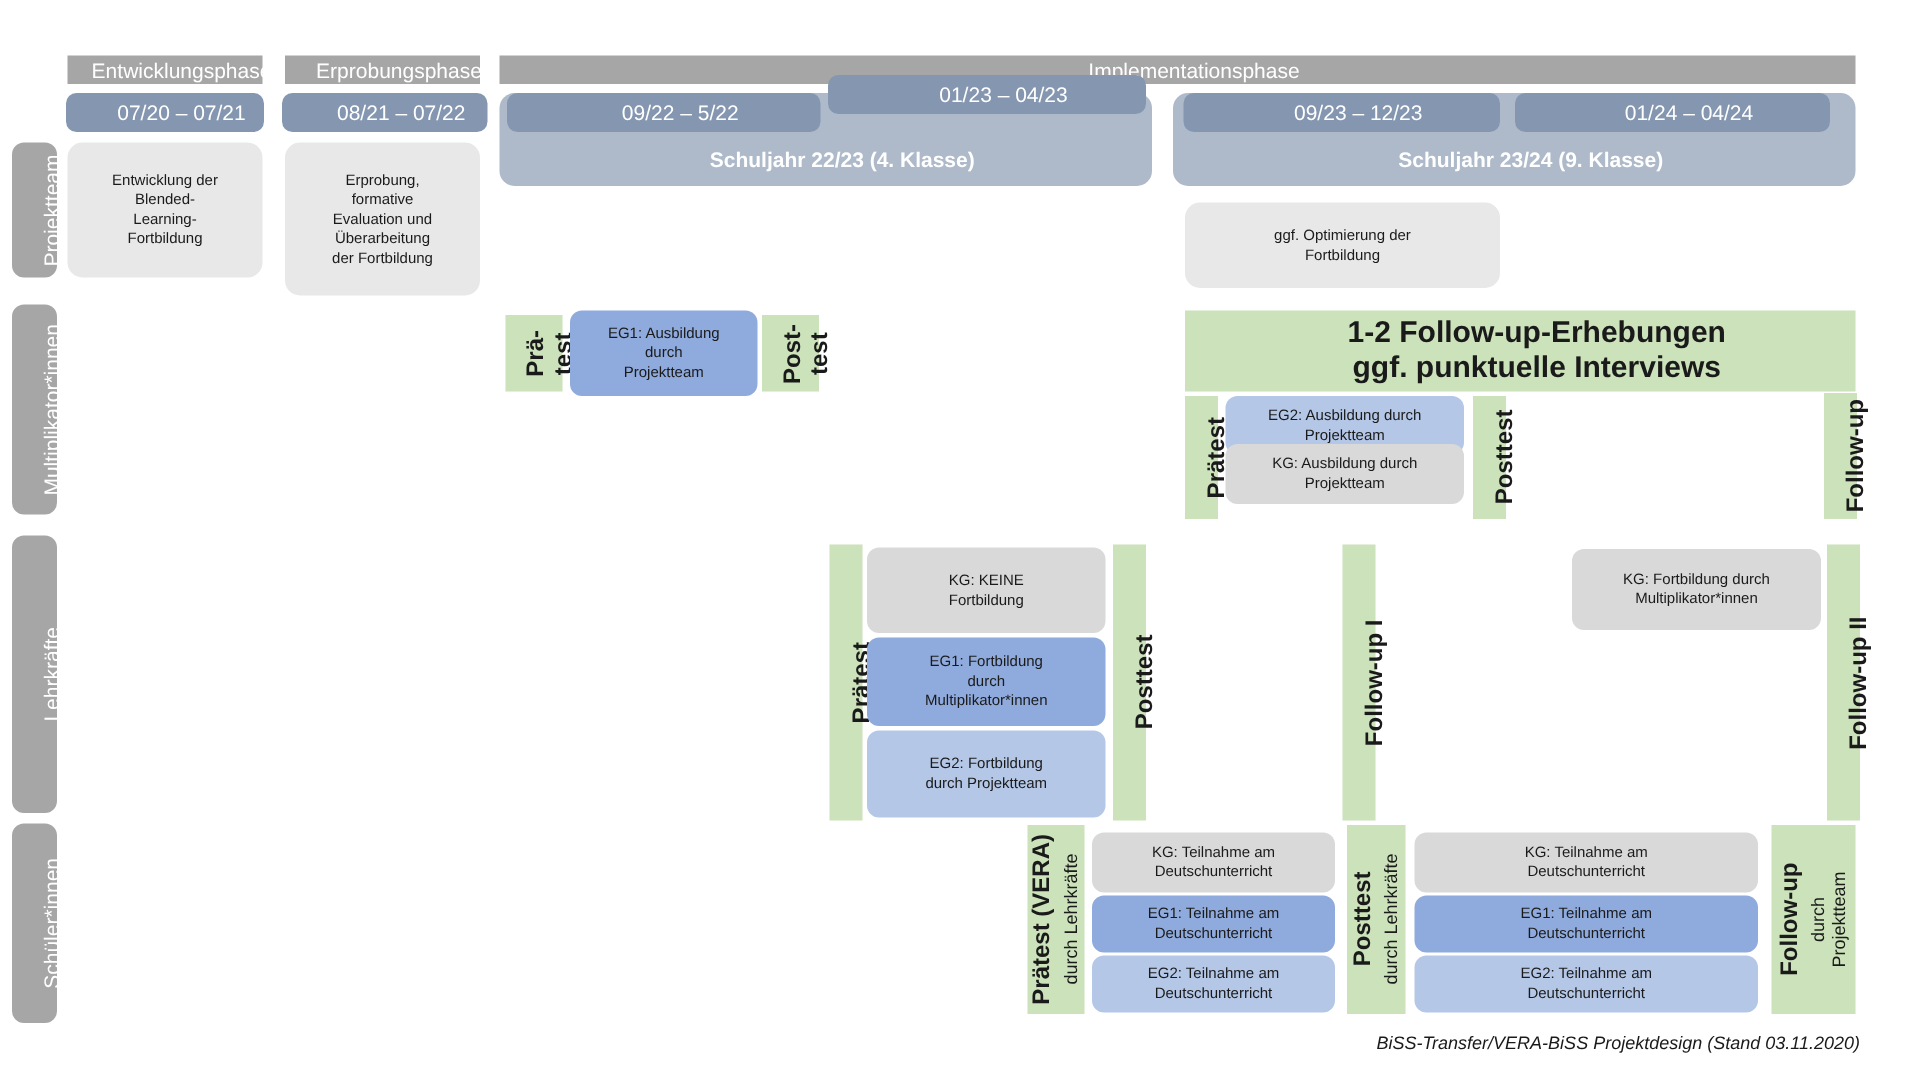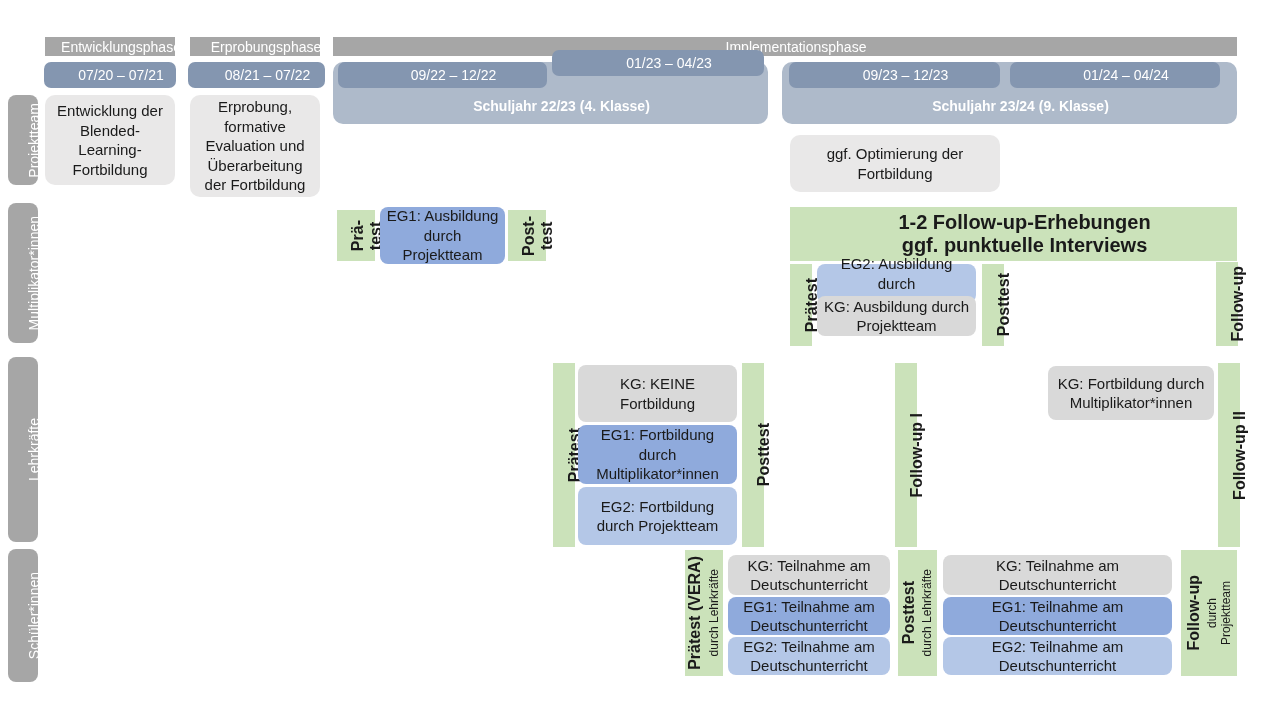--- a/index.html
+++ b/index.html
@@ -9,21 +9,21 @@
   .ctr{display:flex;align-items:center;justify-content:center;text-align:center;padding-left:22px;}
   .prel{white-space:pre-line;}
   
   .phasebar{background:#a6a6a6;color:#fff;font-size:14px;}
   .datebar{background:#8496b0;color:#fff;font-size:14px;border-radius:7px;text-align:center;}
   .band{background:#aebaca;border-radius:10px;}
   .bandlabel{color:#fff;font-weight:bold;font-size:14px;}
   
   .rowlabel{background:#a6a6a6;color:#fff;border-radius:8px;font-size:14px;}
   
-  .box{border-radius:10px;font-size:15px;line-height:1.3;padding:18px 4px;}
+  .box{border-radius:10px;font-size:10px;line-height:1.3;padding:18px 4px;}
   .graybox{background:#e9e8e8;}
   .kgbox{background:#d9d9d9;border-radius:8px;}
   .eg1box{background:#8faadc;border-radius:8px;}
   .eg2box{background:#b4c7e7;border-radius:8px;}
   .greenbar{background:#cbe2ba;}
   .bold{font-weight:bold;}
   
   .vspan{writing-mode:vertical-rl;transform:rotate(180deg);white-space:pre-line;
          text-align:center;line-height:1.15;}
   .vgap{display:flex;align-items:center;justify-content:center;gap:3px;}
@@ -36,21 +36,21 @@
 
   <div class="abs ctr phasebar" style="left:45px;top:37px;width:130px;height:19px">Entwicklungsphase</div>
   <div class="abs ctr phasebar" style="left:190px;top:37px;width:130px;height:19px">Erprobungsphase</div>
   <div class="abs ctr phasebar" style="left:333px;top:37px;width:904px;height:19px">Implementationsphase</div>
 
   <div class="abs band" style="left:333px;top:62px;width:435px;height:62px"></div>
   <div class="abs band" style="left:782px;top:62px;width:455px;height:62px"></div>
 
   <div class="abs ctr datebar" style="left:44px;top:62px;width:132px;height:26px">07/20 – 07/21</div>
   <div class="abs ctr datebar" style="left:188px;top:62px;width:137px;height:26px">08/21 – 07/22</div>
-  <div class="abs ctr datebar" style="left:338px;top:62px;width:209px;height:26px">09/22 – 12/22</div>
+  <div class="abs ctr datebar" style="left:338px;top:62px;width:209px;height:26px">09/22 – 5/22</div>
   <div class="abs ctr datebar" style="left:552px;top:50px;width:212px;height:26px">01/23 – 04/23</div>
   <div class="abs ctr datebar" style="left:789px;top:62px;width:211px;height:26px">09/23 – 12/23</div>
   <div class="abs ctr datebar" style="left:1010px;top:62px;width:210px;height:26px">01/24 – 04/24</div>
 
   <div class="abs ctr bandlabel" style="left:333px;top:92px;width:435px;height:28px">Schuljahr 22/23 (4. Klasse)</div>
   <div class="abs ctr bandlabel" style="left:782px;top:92px;width:455px;height:28px">Schuljahr 23/24 (9. Klasse)</div>
 
   <div class="abs ctr rowlabel" style="left:8px;top:95px;width:30px;height:90px">
     <span class="vspan">Projektteam</span>
     </div>
@@ -144,14 +144,15 @@
   <div class="abs ctr box eg1box prel" style="left:943px;top:597px;width:229px;height:38px">EG1: Teilnahme am
 Deutschunterricht</div>
   <div class="abs ctr box eg2box prel" style="left:943px;top:637px;width:229px;height:38px">EG2: Teilnahme am
 Deutschunterricht</div>
   <div class="abs greenbar vgap" style="left:1181px;top:550px;width:56px;height:126px">
     <span class="vspan bold">Follow-up</span>
     <span class="vspan" style="font-size:12px">durch
 Projektteam</span>
     </div>
 
+  <div class="abs footer" style="left:700px;top:688px;width:540px;height:16px">BiSS-Transfer/VERA-BiSS Projektdesign (Stand 03.11.2020)</div>
 
 </div>
 
 </body></html>

